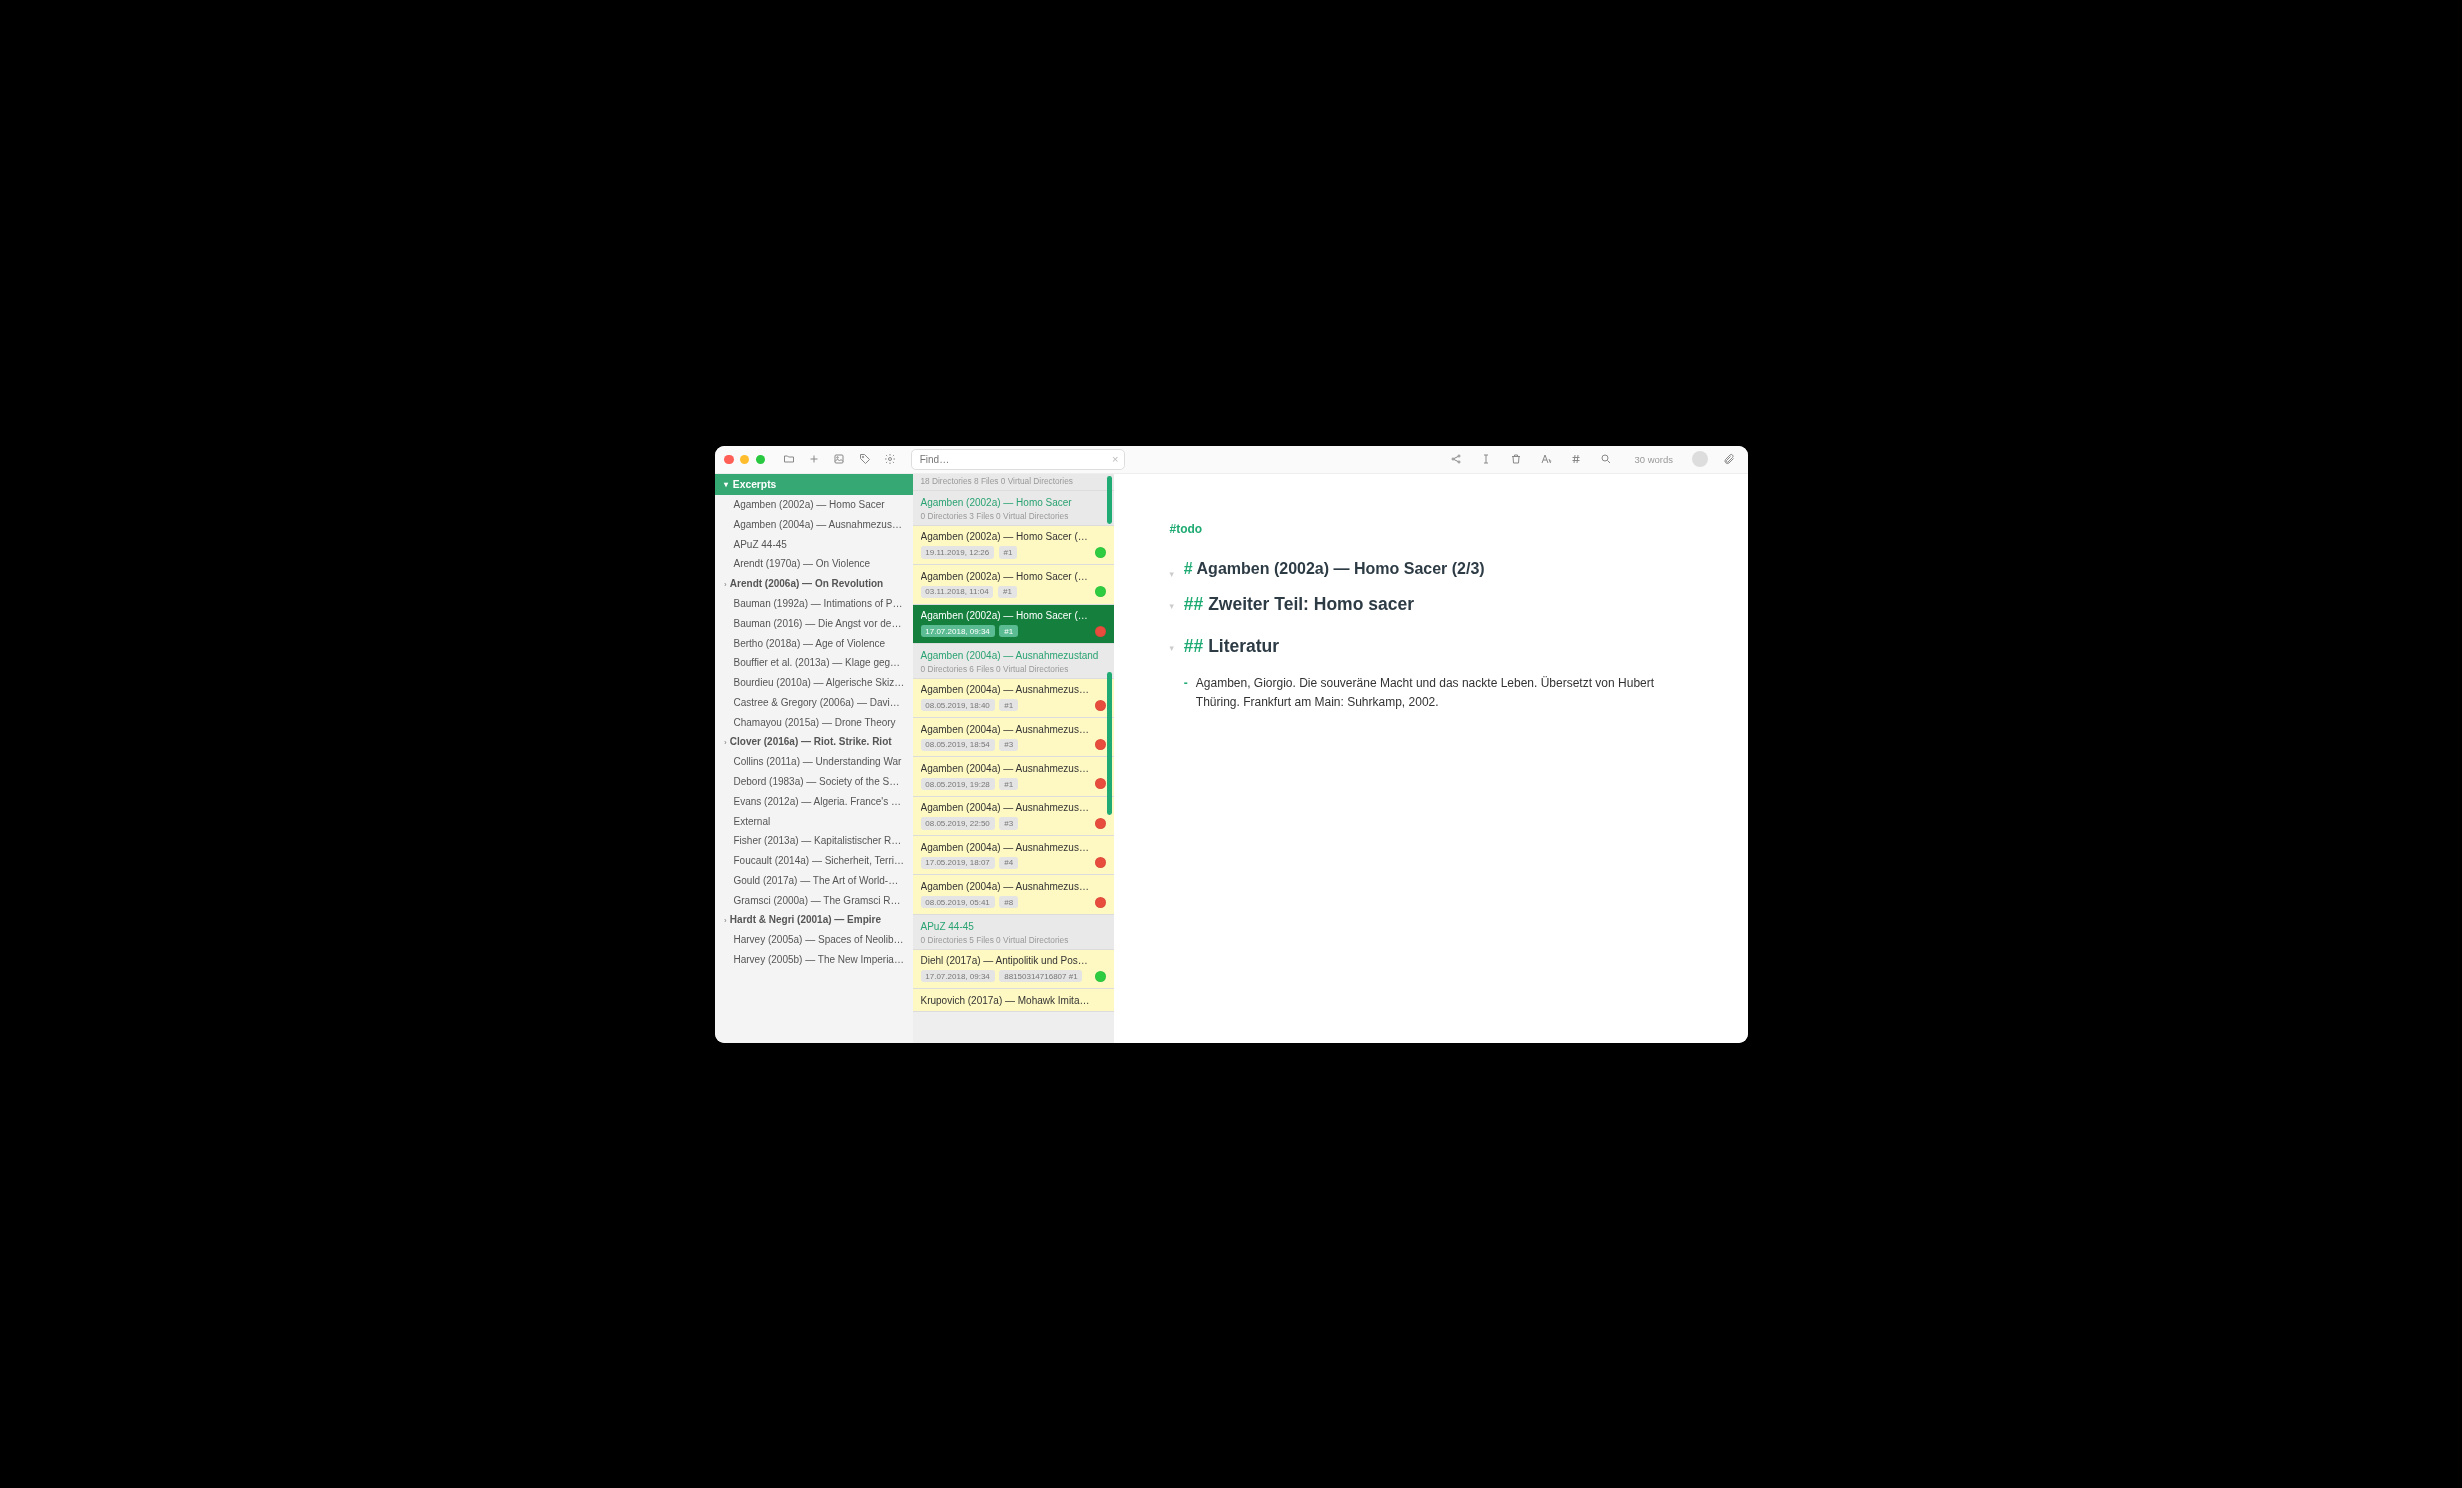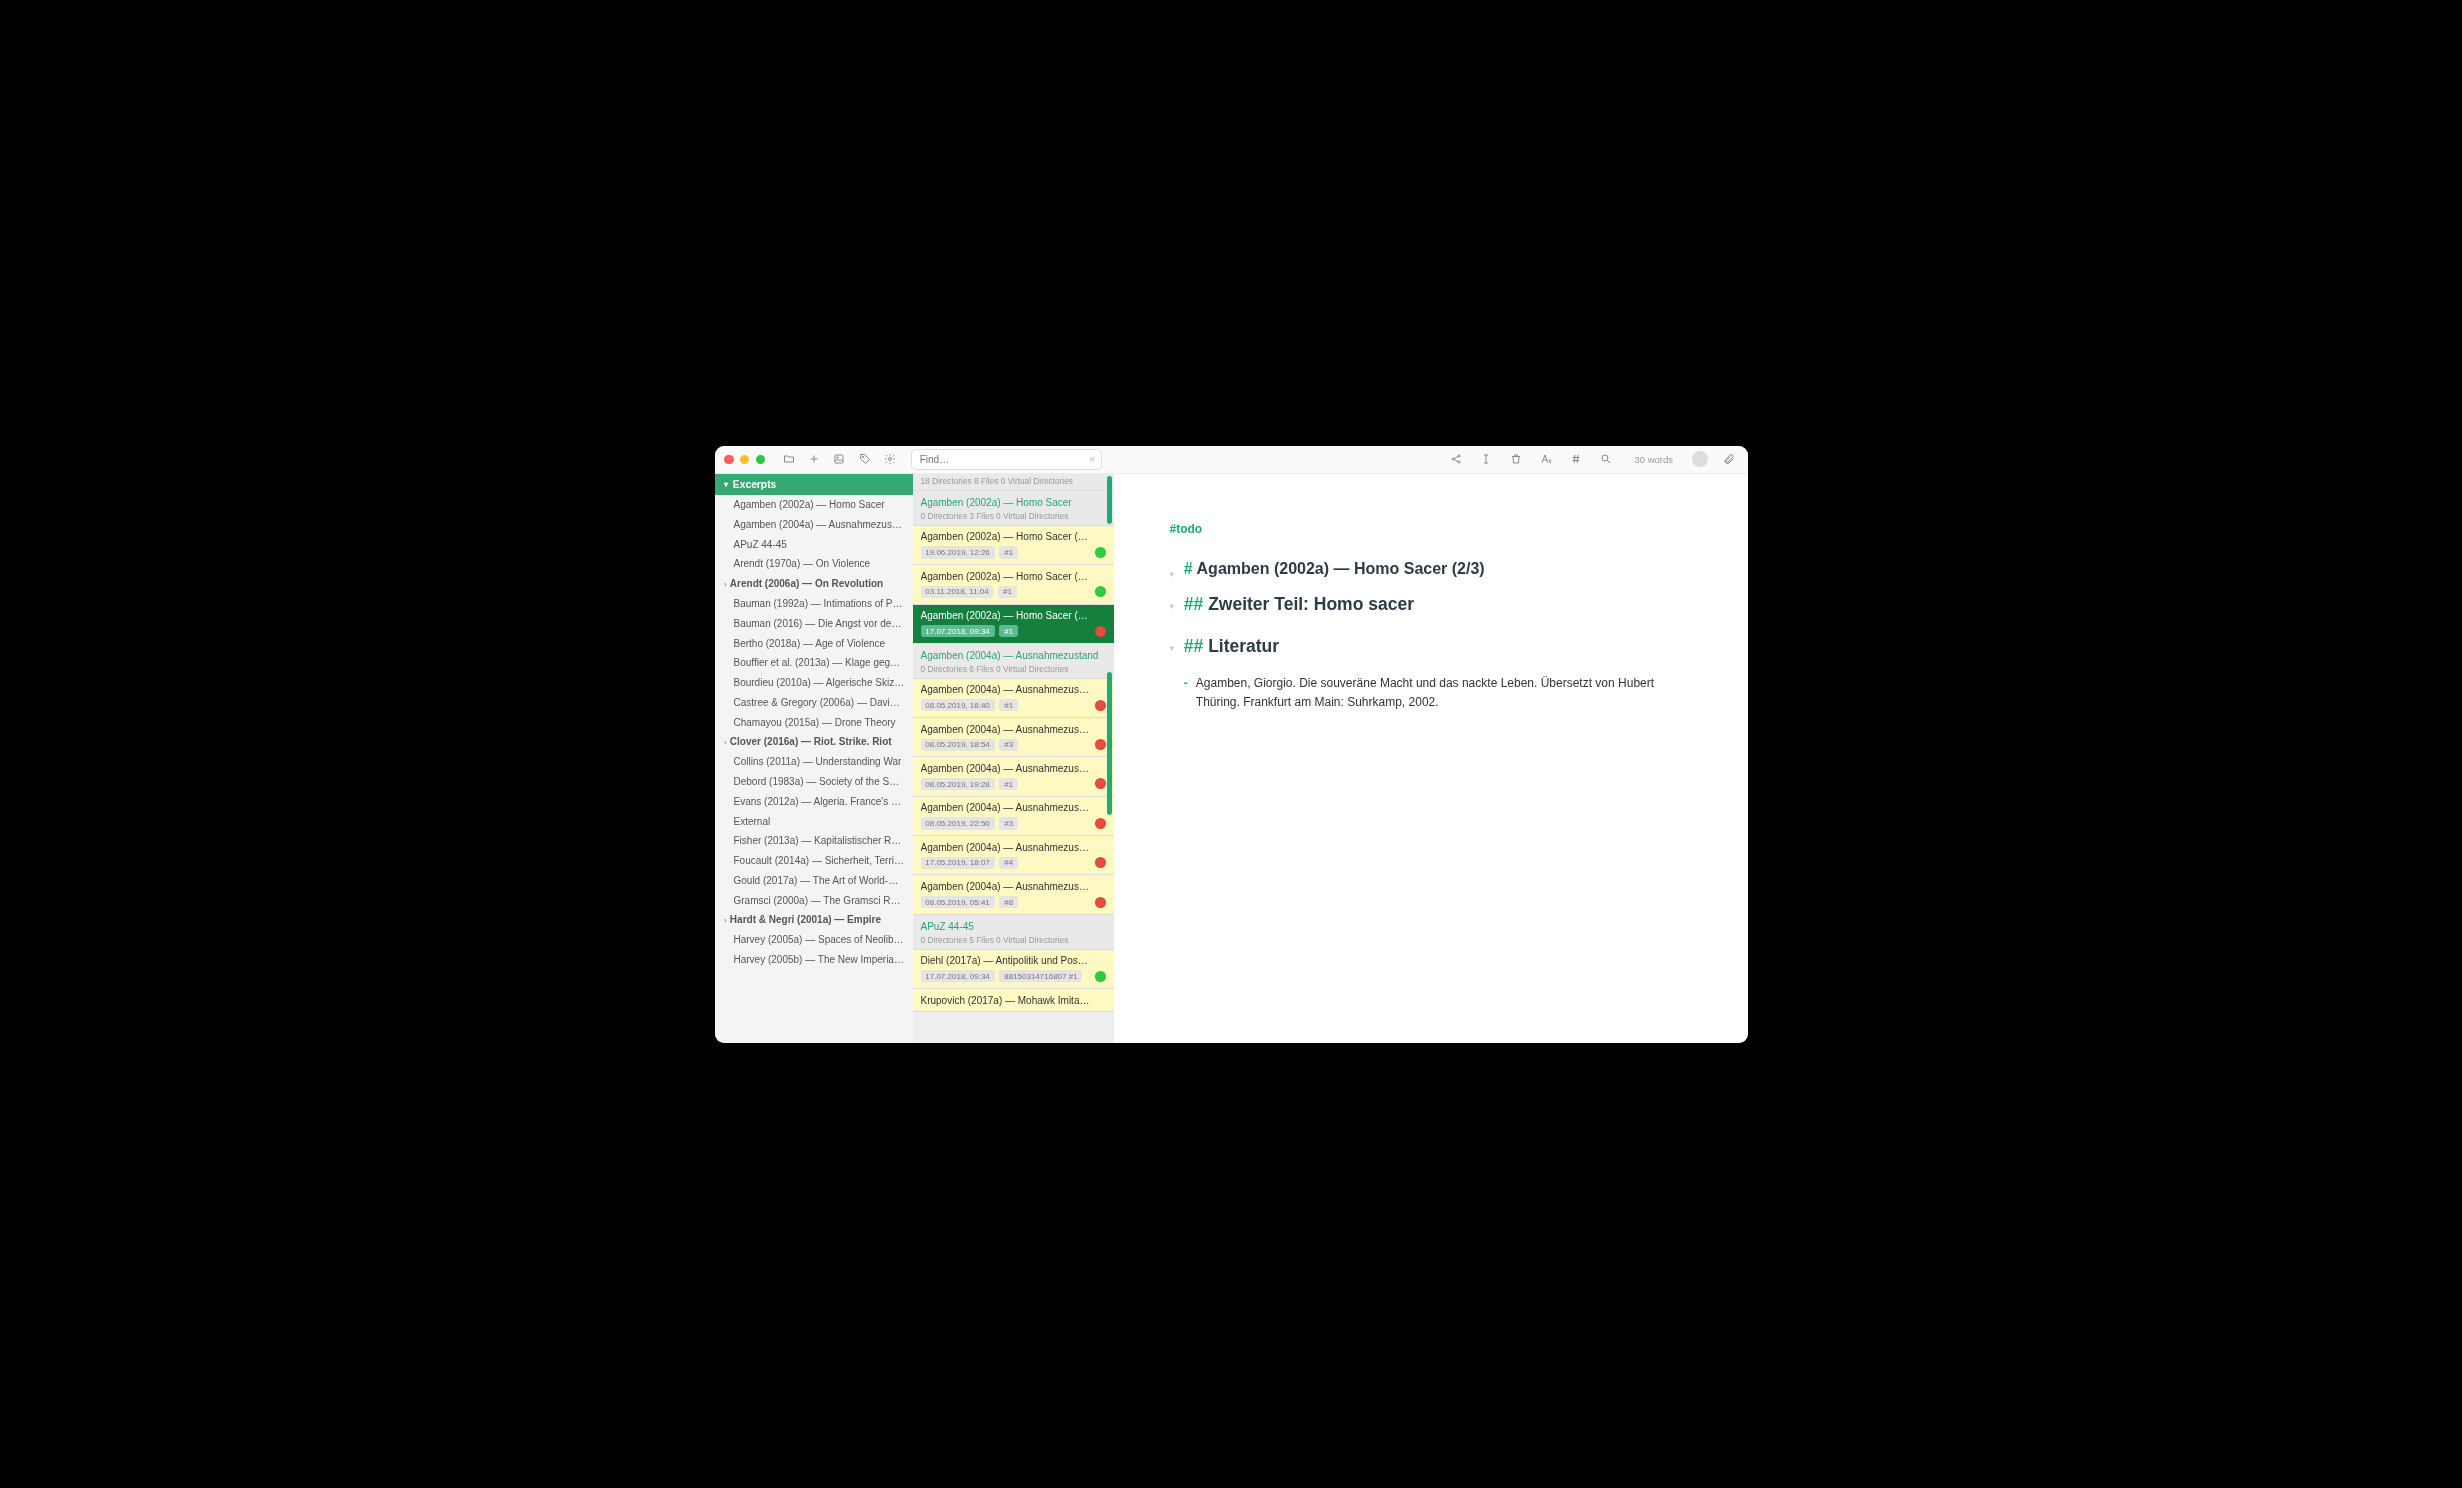--- a/index.html
+++ b/index.html
@@ -7,21 +7,21 @@
   body{background:#000;display:flex;align-items:center;justify-content:center;}
   .window{width:1033px;height:597px;background:#fff;border-radius:9.5px;box-shadow:0 16px 48px rgba(0,0,0,.5);display:flex;flex-direction:column;overflow:hidden;}
   .titlebar{height:28.6px;flex:none;display:flex;align-items:center;padding:0 9.5px;border-bottom:0.8px solid #eee;gap:6.3px;background:#fafafa;}
   .dots{display:flex;gap:6.3px;align-items:center;margin-right:8px;}
   .dot{width:9.5px;height:9.5px;border-radius:50%;}
   .dot.r{background:#ff5f57;}
   .dot.y{background:#ffbd2e;}
   .dot.g{background:#28c840;}
   .tb-icon{width:19px;height:19px;display:flex;align-items:center;justify-content:center;color:#888;cursor:pointer;border-radius:3.2px;}
   .tb-icon svg{width:12px;height:12px;stroke:#888;fill:none;stroke-width:2;}
-  .search{flex:none;width:191px;position:relative;margin-left:4.8px;}
+  .search{flex:none;width:214px;position:relative;margin-left:4.8px;}
   .search input{width:100%;height:20.6px;border:0.8px solid #ddd;border-radius:4.8px;padding:0 20.6px 0 8px;font-size:10px;color:#555;outline:none;background:#fff;}
   .search .x{position:absolute;right:6.3px;top:4px;color:#bbb;font-size:11px;cursor:pointer;}
   .tb-spacer{flex:1;}
   .tb-right{display:flex;align-items:center;gap:11px;}
   .word-count{font-size:9.5px;color:#999;margin:0 8px;text-align:center;}
   .avatar{width:16px;height:16px;border-radius:50%;background:#ddd;}
   .main{flex:1;display:flex;overflow:hidden;}
   .col-tree{width:198px;flex:none;background:#f4f4f4;overflow:hidden;display:flex;flex-direction:column;}
   .tree-header{background:#35a874;color:#fff;font-size:10.3px;font-weight:600;padding:4.8px 9.5px;display:flex;align-items:center;gap:4.8px;}
   .tree-header .chev{font-size:8px;}
@@ -189,21 +189,21 @@
           <div class="file-group-head" style="padding-top: 2px;">
             <div class="g-meta">18 Directories   8 Files   0 Virtual Directories</div>
           </div>
           <div class="file-group-head">
             <div class="g-title">Agamben (2002a) — Homo Sacer</div>
             <div class="g-meta">0 Directories   3 Files   0 Virtual Directories</div>
           </div>
           <div class="file-item">
             <div class="f-title">Agamben (2002a) — Homo Sacer (0-3)</div>
             <div class="f-meta">
-              <span class="pill">19.06.2019, 12:26</span>
+              <span class="pill">19.11.2019, 12:26</span>
               <span class="pill">#1</span>
             </div>
             <div class="status-dot sd-green"></div>
           </div>
           <div class="file-item">
             <div class="f-title">Agamben (2002a) — Homo Sacer (1-3)</div>
             <div class="f-meta">
               <span class="pill">03.11.2018, 11:04</span>
               <span class="pill">#1</span>
             </div>

